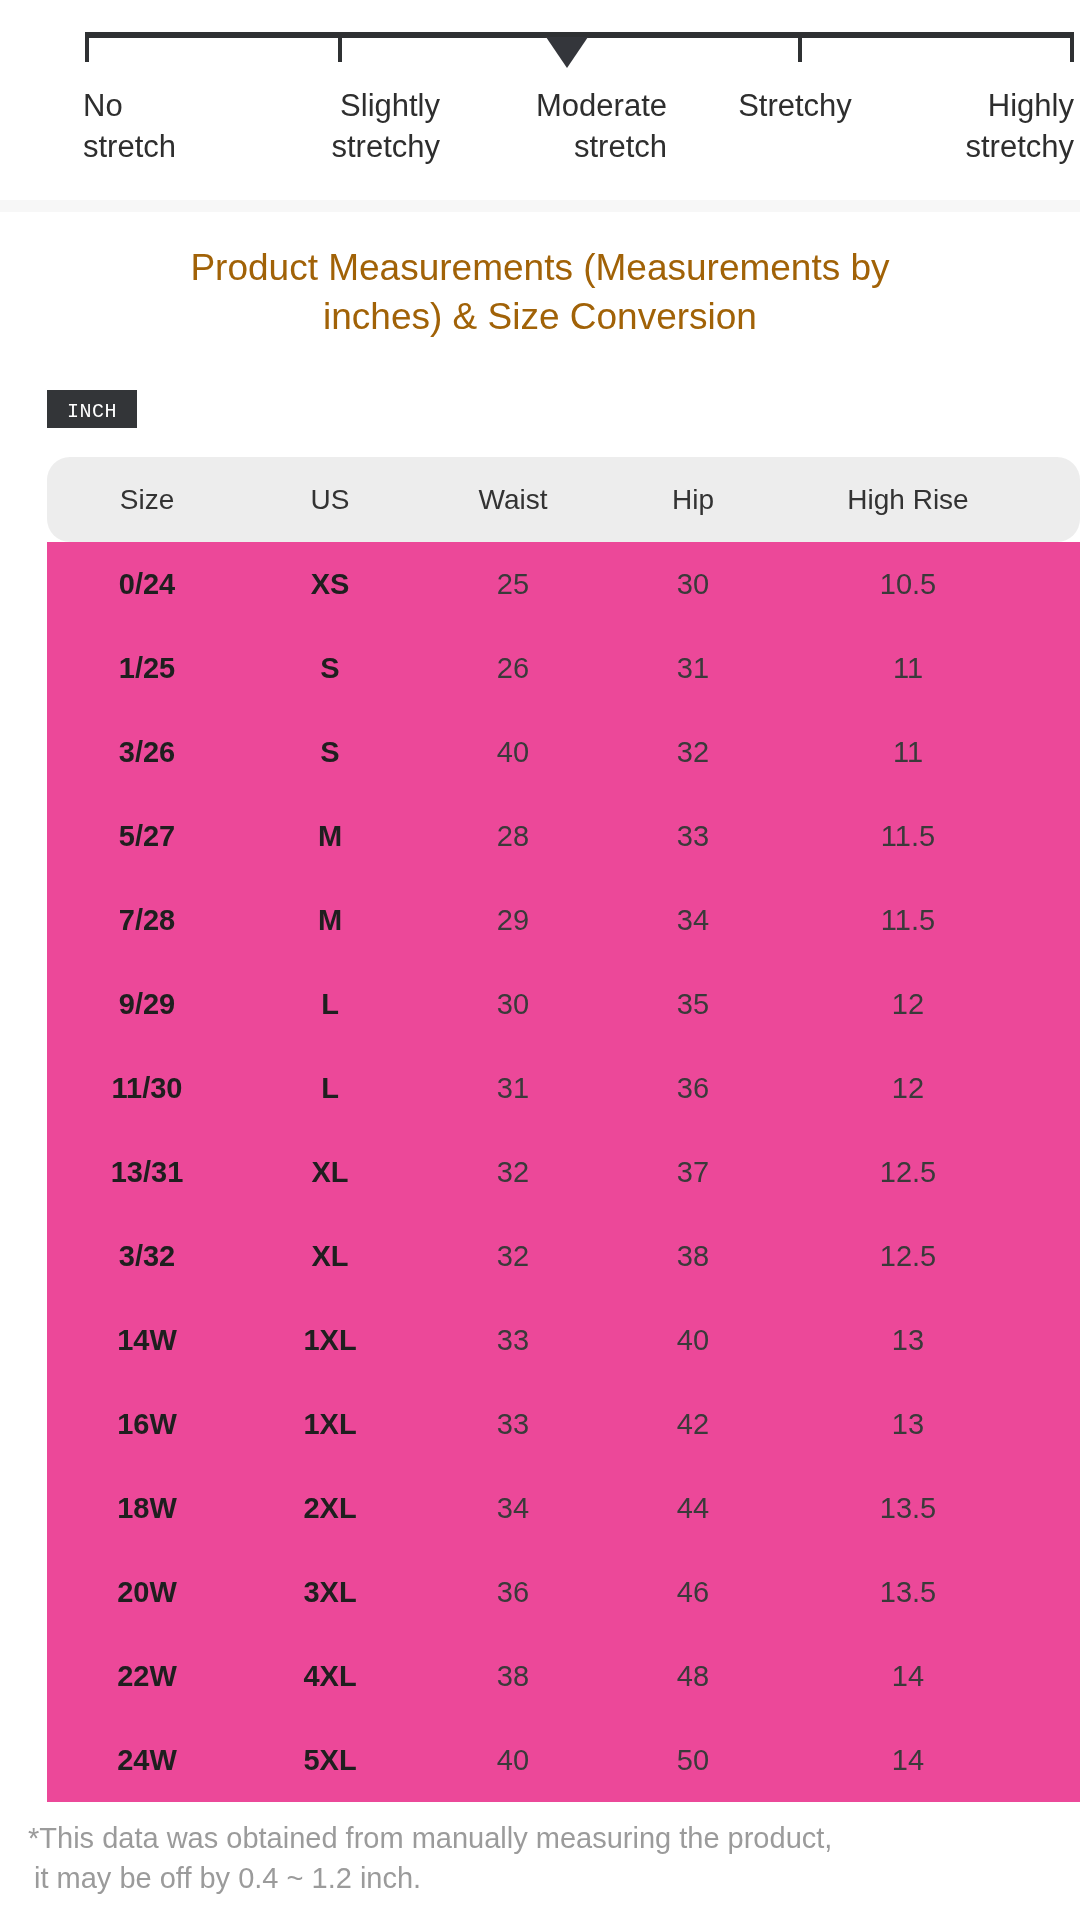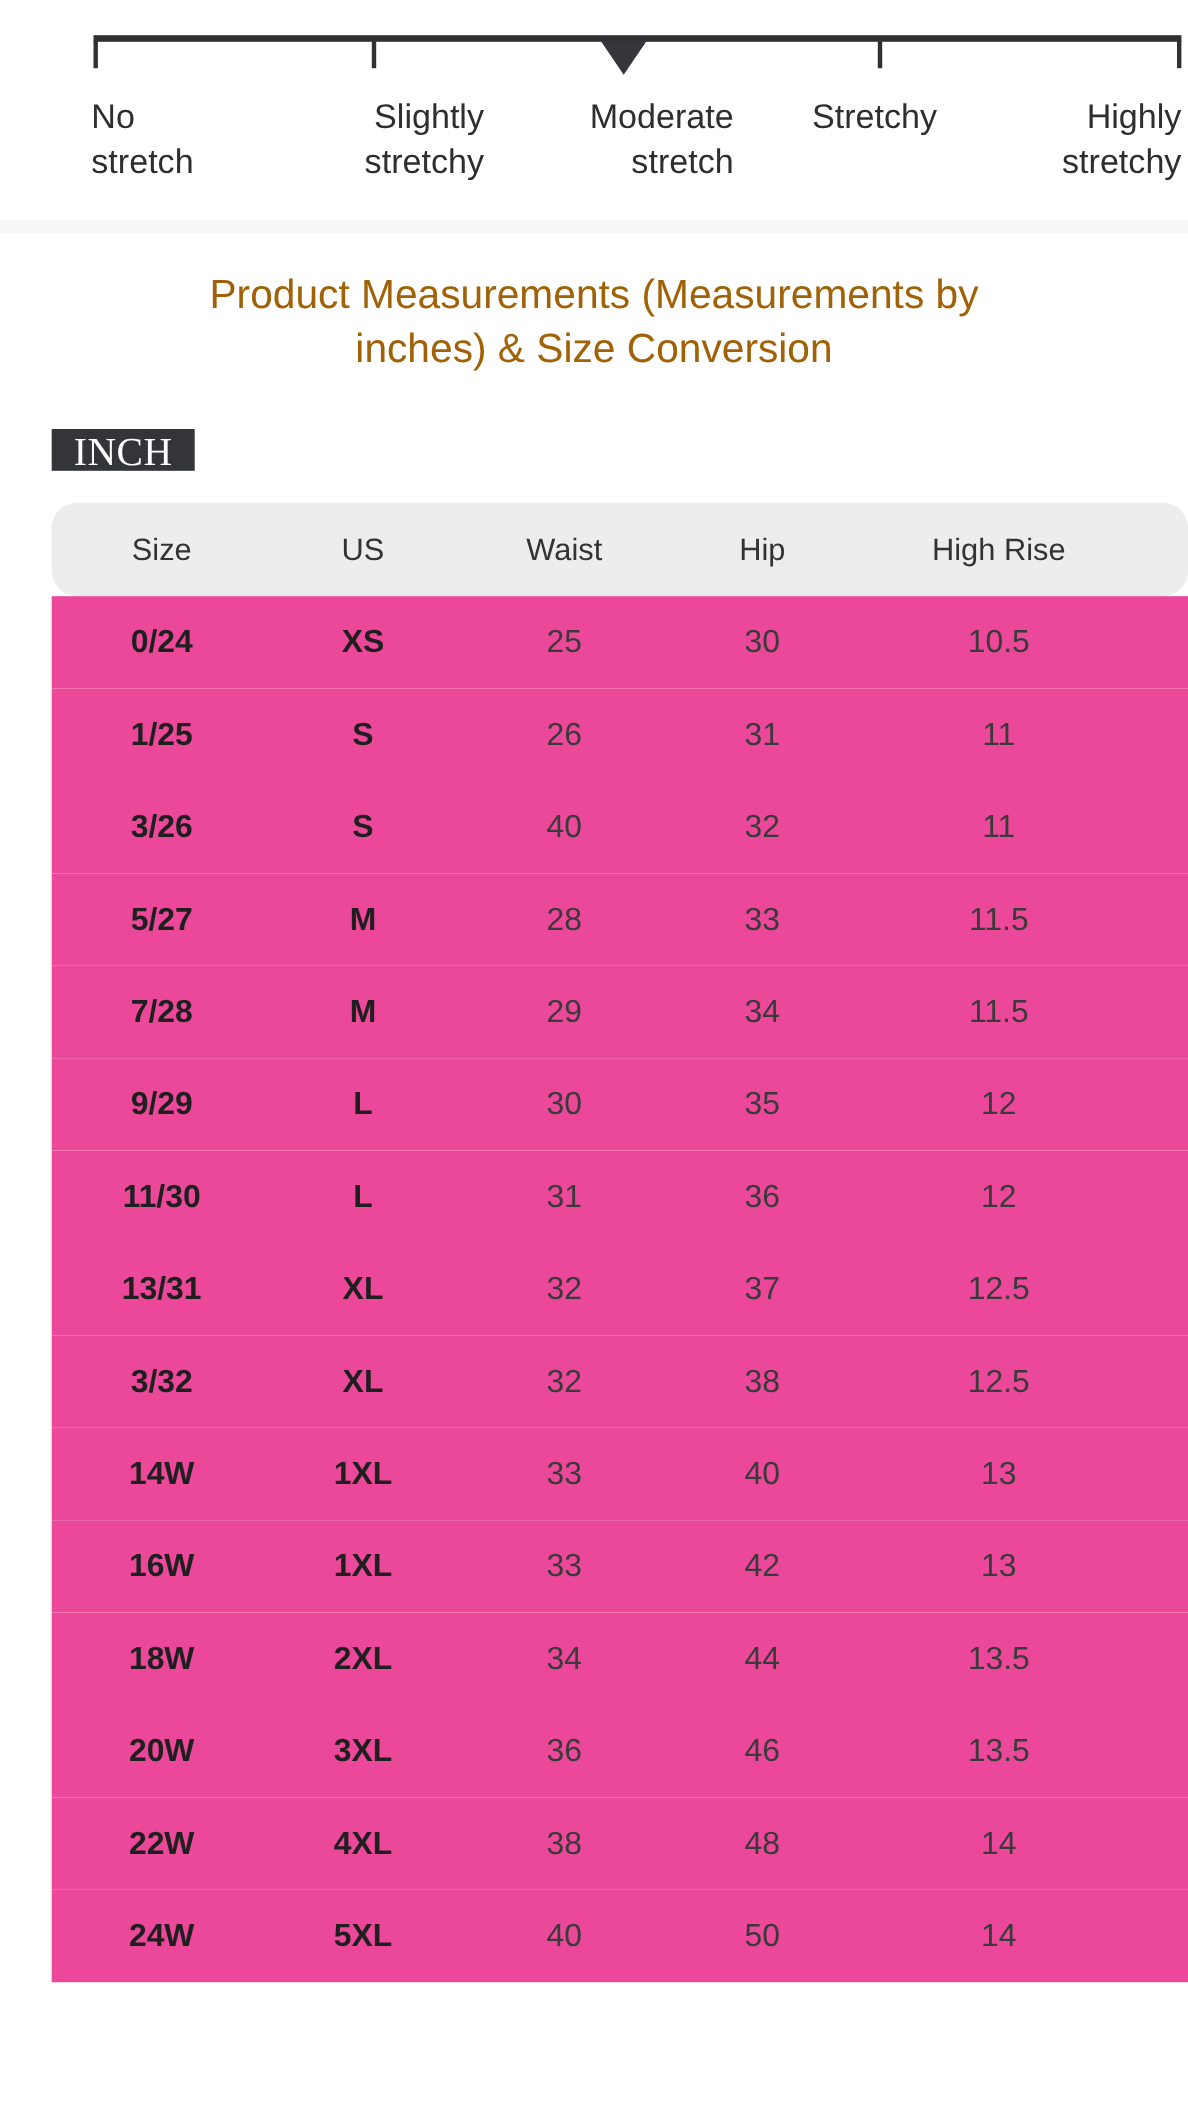--- a/index.html
+++ b/index.html
@@ -28,22 +28,22 @@
   .s-label.l2{left:429px;text-align:right;}
   .s-label.l3{left:657px;text-align:center;}
   .s-label.l4{left:836px;text-align:right;}
   
   .divider{position:absolute;left:0;top:200px;width:1080px;height:12px;background:#f7f7f7;}
   
   .title{position:absolute;left:130px;top:243px;width:820px;text-align:center;
     font-size:37px;line-height:49px;color:#a16207;}
   
   .inch-badge{position:absolute;left:47px;top:390px;height:38px;line-height:43px;
-    padding:0 20px;background:#333538;color:#ffffff;font-size:36px;letter-spacing:.5px;
-    display:inline-block;border:0;cursor:pointer;font-family:Liberation Serif, serif;}
+    padding:0 20px;background:#333538;color:#ffffff;font-size:20px;letter-spacing:.5px;
+    display:inline-block;border:0;cursor:pointer;font-family:Liberation Mono, monospace;}
   
   .size-table{position:absolute;left:47px;top:457px;width:1033px;}
   .t-header{display:flex;height:85px;background:#ededed;align-items:center;border-radius:23px;}
   .t-header .cell{font-size:28px;color:#333333;}
   .t-row{display:flex;height:84px;align-items:center;background:#ec4899;}
   .cell{text-align:center;}
   .cell.c0{width:200px;}
   .cell.c1{width:166px;}
   .cell.c2{width:200px;}
   .cell.c3{width:160px;}
@@ -219,14 +219,18 @@
     <div class="t-row">
       <div class="cell c0">24W</div>
       <div class="cell c1">5XL</div>
       <div class="cell c2">40</div>
       <div class="cell c3">50</div>
       <div class="cell c4">14</div>
     </div>
   </div>
   </div>
 
+  <div class="footnote">
+    <div class="fn1">*This data was obtained from manually measuring the product,</div>
+    <div class="fn2">it may be off by 0.4 ~ 1.2 inch.</div>
+  </div>
 
 </div>
 
 </body></html>

